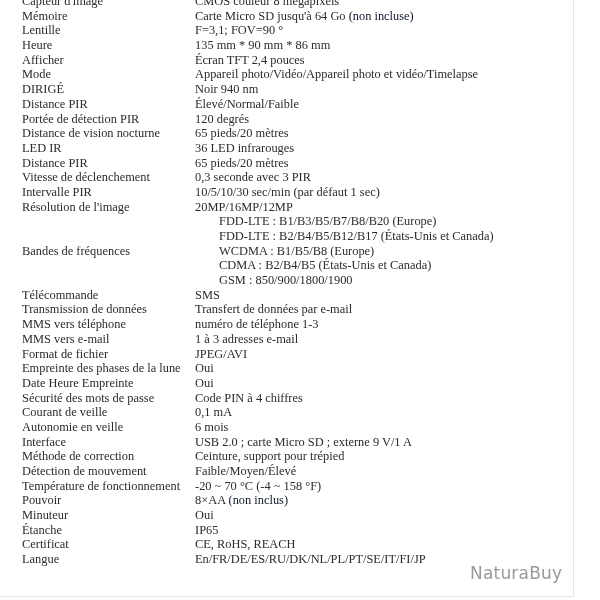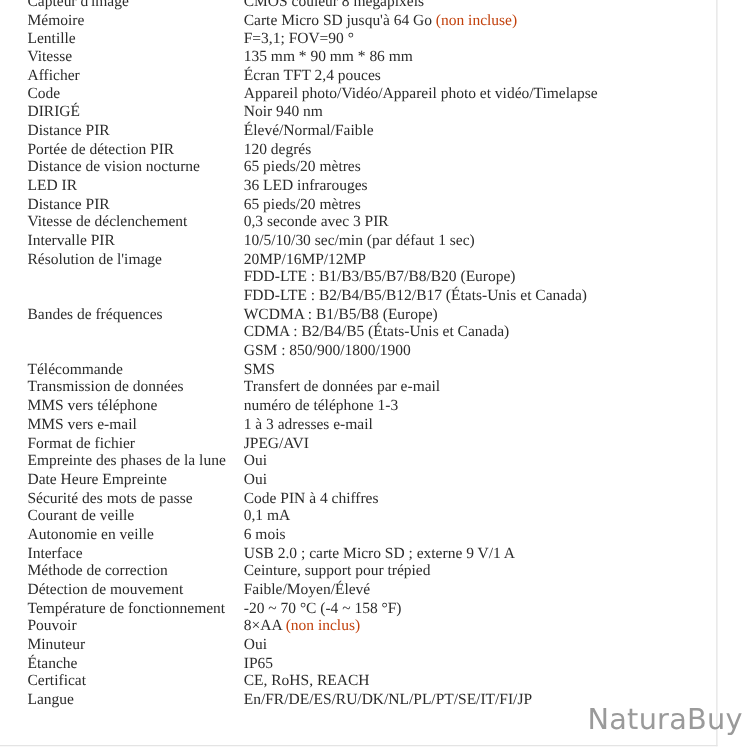--- a/index.html
+++ b/index.html
@@ -42,34 +42,35 @@
       line-height: 14.68px;
       white-space: nowrap;
     }
     .spec-table td.label {
       width: 173px;
     }
     .spec-table td.value {
       padding-left: 0;
     }
     .note {
-      color: #c2410c;
+      color: #0f172a;
     }
     .value-line {
       display: block;
+      margin-left: 24px;
     }
     .indent {
       padding-left: 4px;
     }
     .watermark {
       position: absolute;
       left: 470px;
       top: 563px;
       font-family: "DejaVu Sans", sans-serif;
-      font-size: 23px;
+      font-size: 17px;
       color: #9a9a9a;
       letter-spacing: 0.2px;
     }
   </style>
 </head>
 <body>
 
 <div class="page">
   <div class="panel">
     <table class="spec-table">
@@ -80,29 +81,29 @@
           </tr>
         <tr>
             <td class="label">Mémoire</td>
             <td class="value"><span>Carte Micro SD jusqu'à 64 Go</span> <span class="note">(non incluse)</span></td>
           </tr>
         <tr>
             <td class="label">Lentille</td>
             <td class="value">F=3,1; FOV=90 °</td>
           </tr>
         <tr>
-            <td class="label">Vitesse</td>
+            <td class="label">Heure</td>
             <td class="value">135 mm * 90 mm * 86 mm</td>
           </tr>
         <tr>
             <td class="label">Afficher</td>
             <td class="value">Écran TFT 2,4 pouces</td>
           </tr>
         <tr>
-            <td class="label">Code</td>
+            <td class="label">Mode</td>
             <td class="value">Appareil photo/Vidéo/Appareil photo et vidéo/Timelapse</td>
           </tr>
         <tr>
             <td class="label">DIRIGÉ</td>
             <td class="value">Noir 940 nm</td>
           </tr>
         <tr>
             <td class="label">Distance PIR</td>
             <td class="value">Élevé/Normal/Faible</td>
           </tr>

